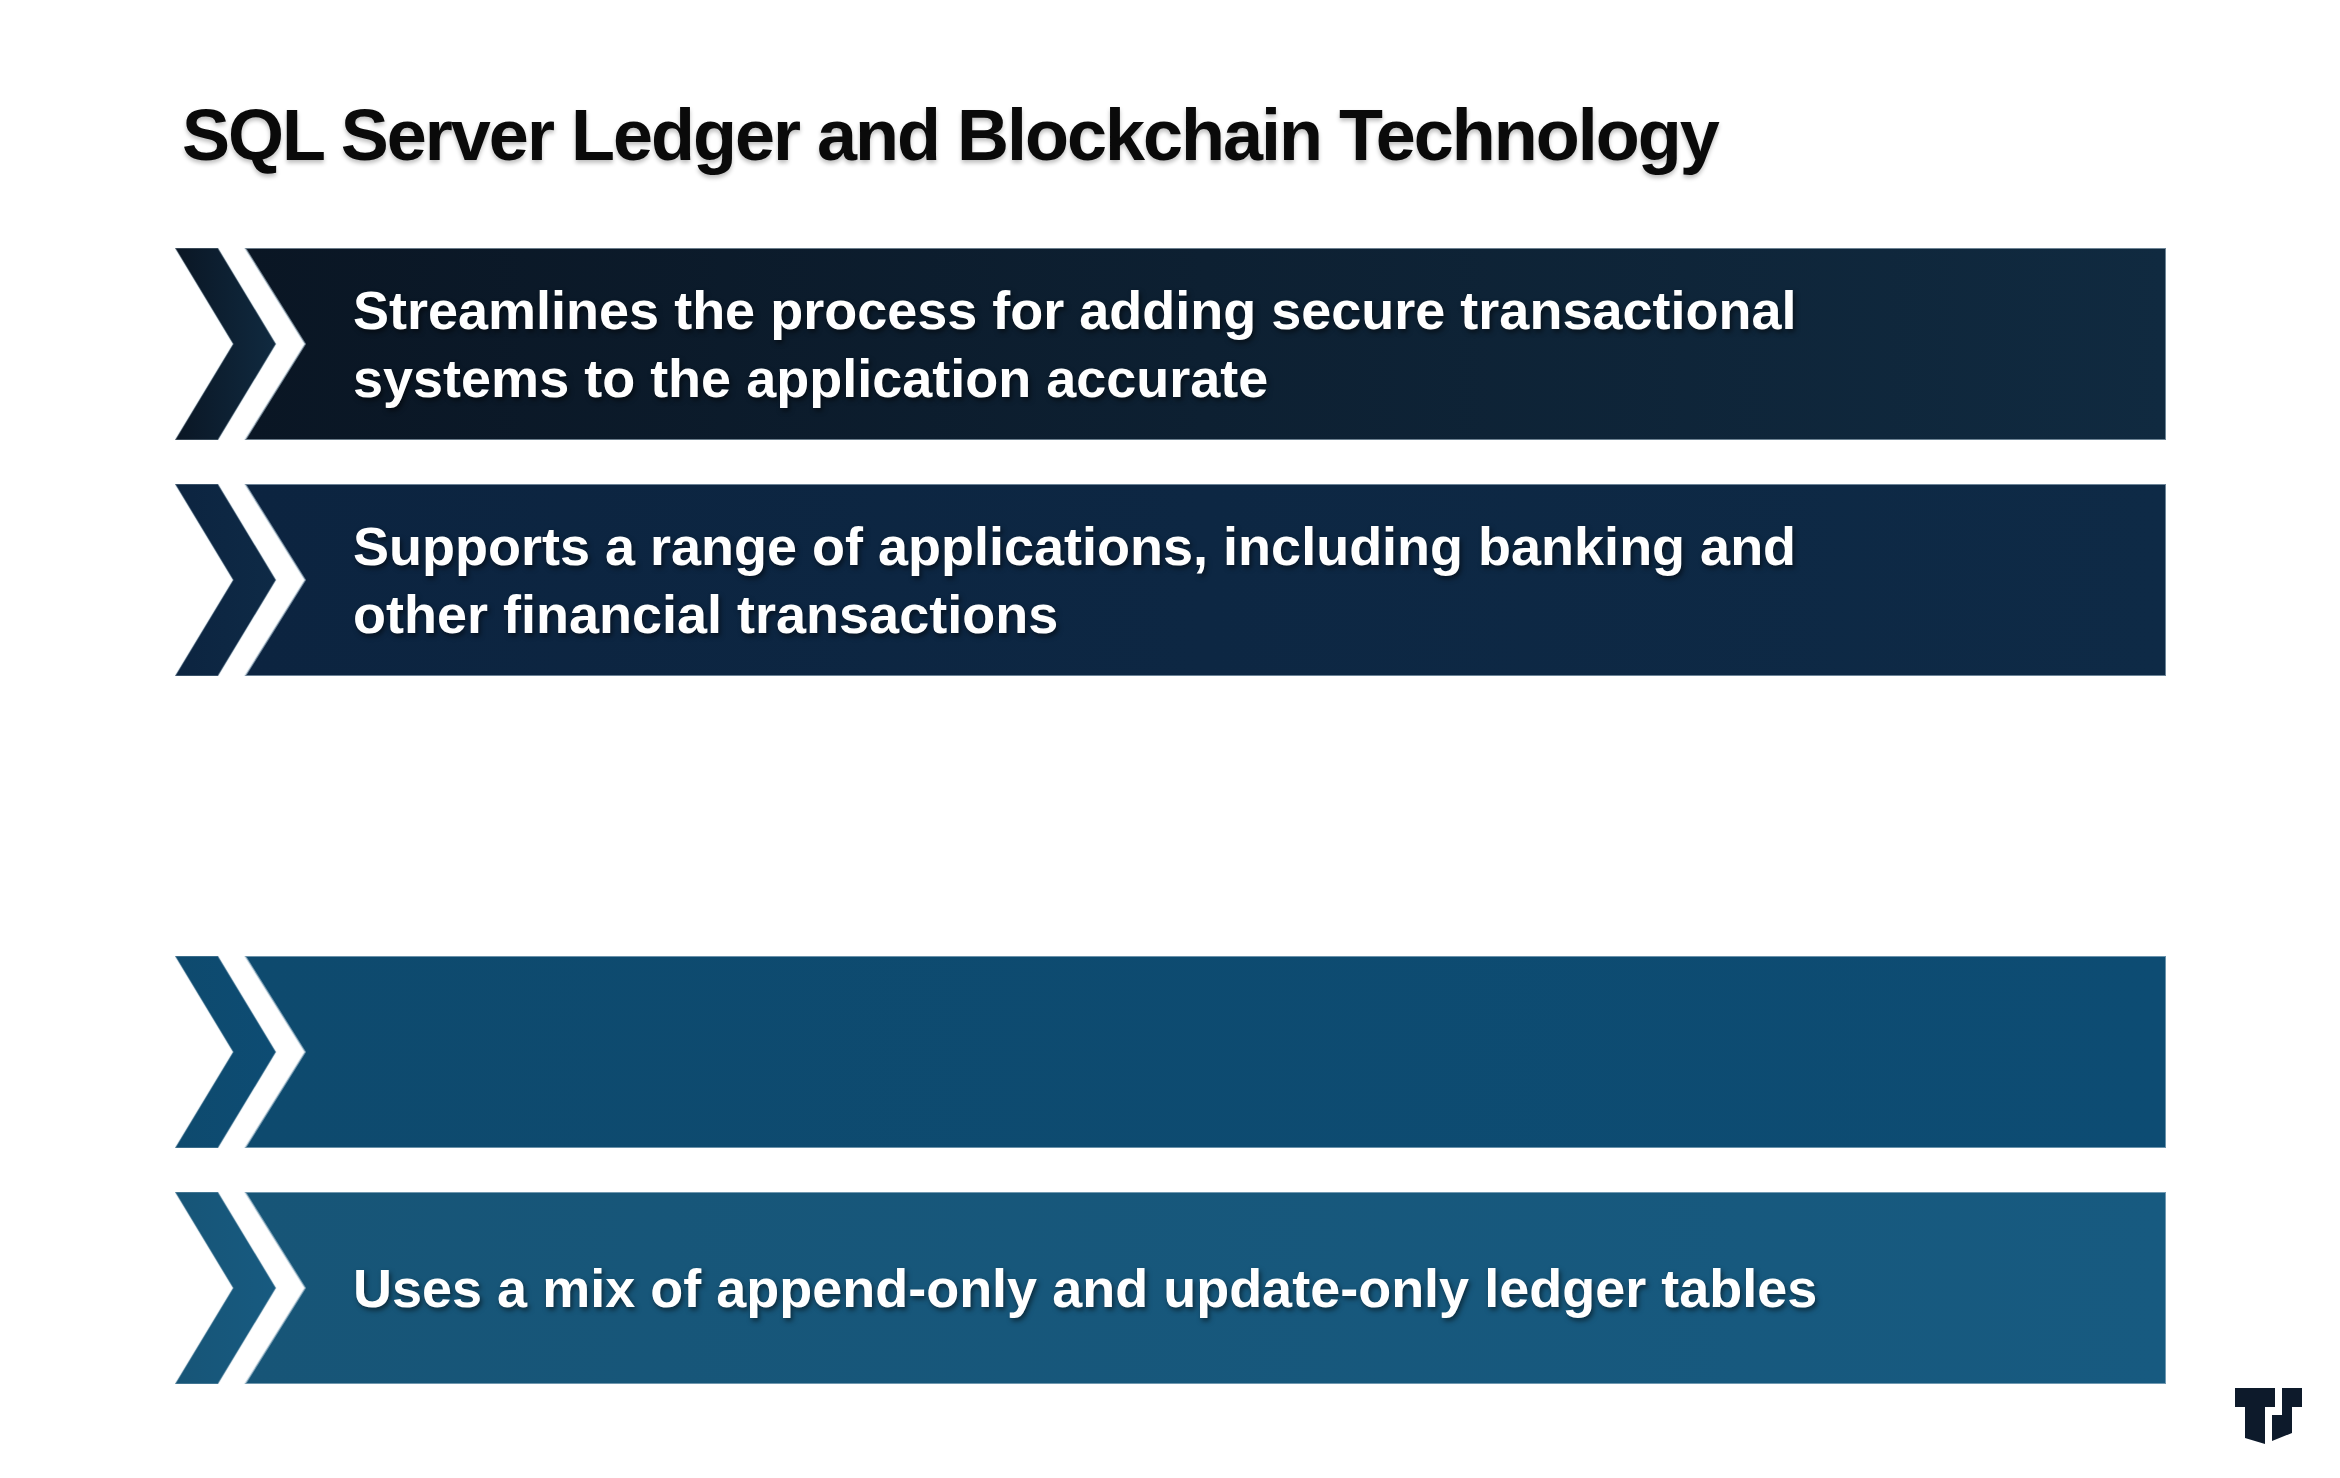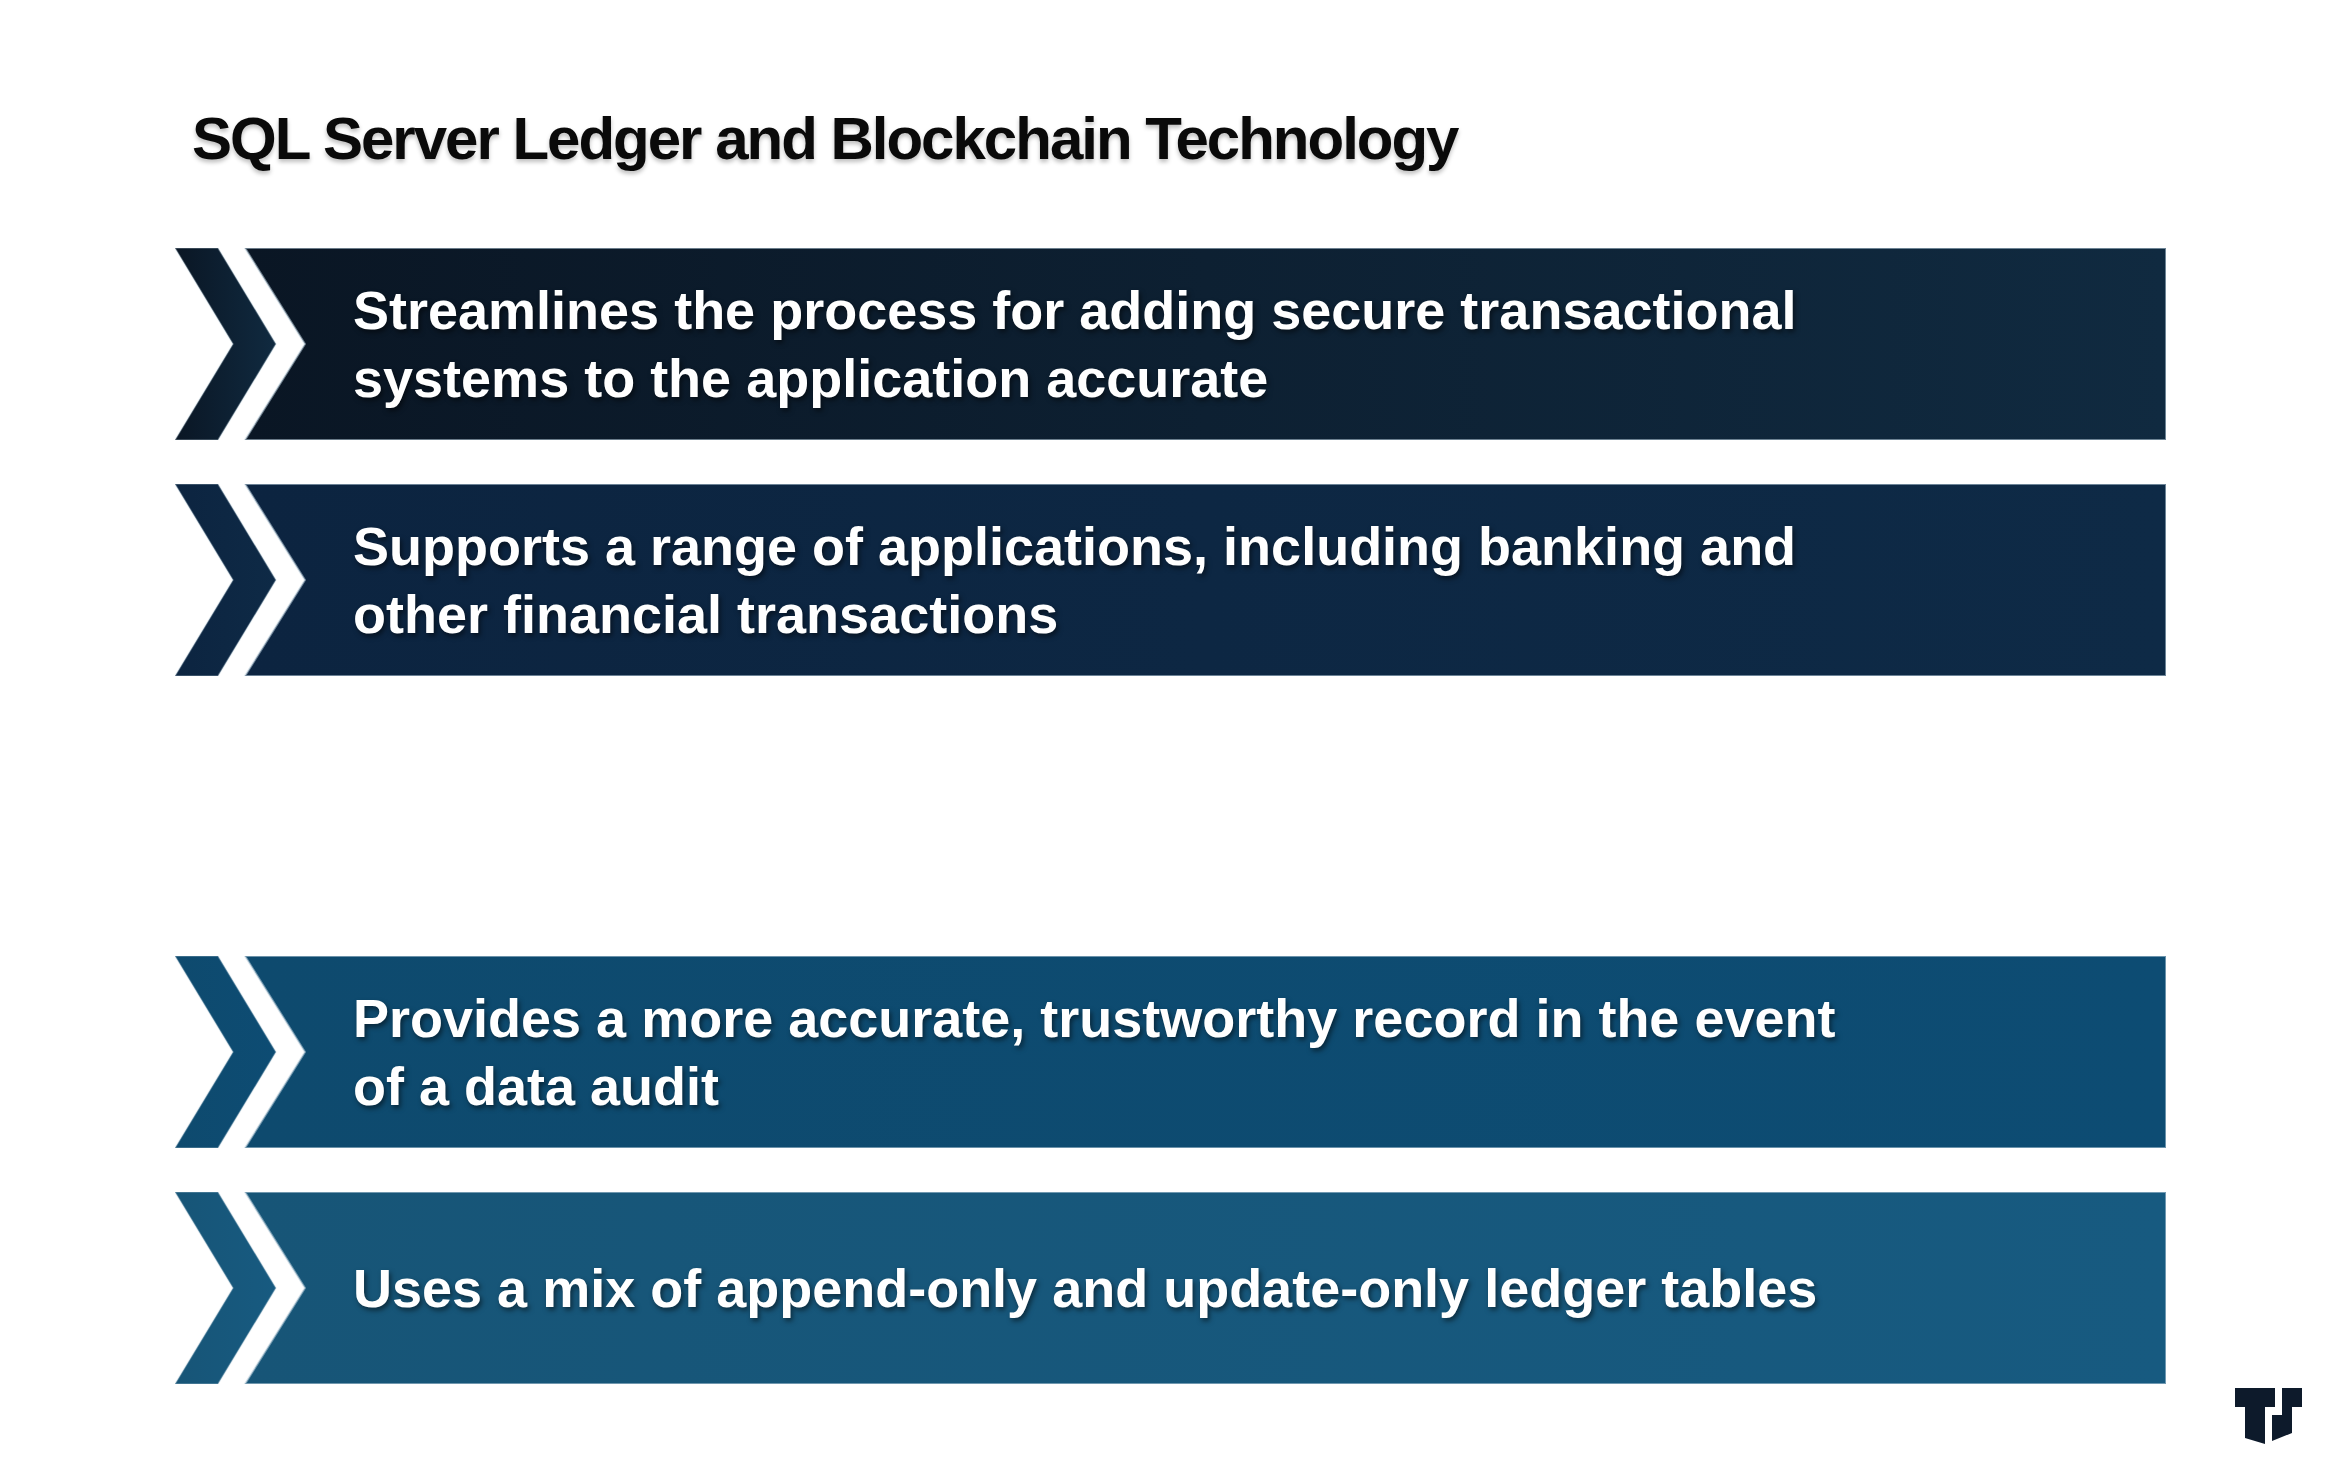--- a/index.html
+++ b/index.html
@@ -12,22 +12,22 @@
     position: relative;
     width: 2340px;
     height: 1478px;
     background: #ffffff;
     overflow: hidden;
   }
   .page-title {
     position: absolute;
     left: 176px;
     top: 88px;
-    margin: 16px;
-    font-size: 60px;
+    margin: 6px;
+    font-size: 72px;
     font-weight: bold;
     letter-spacing: -2px;
     color: #0a0a0a;
     white-space: nowrap;
     text-shadow: 0 3px 4px rgba(0,0,0,0.25);
   }
   .row {
     position: absolute;
     left: 175px;
     width: 1991px;
@@ -114,22 +114,20 @@
     <svg class="row-shape" viewBox="0 0 1991 192" aria-hidden="true">
       <defs>
         <linearGradient id="g3" x1="0" y1="0" x2="1" y2="0">
           <stop offset="0" stop-color="#0e4a6e"></stop>
           <stop offset="1" stop-color="#0d4c73"></stop>
         </linearGradient>
       </defs>
       <polygon class="band-poly" points="0,0 43,0 101,96 43,192 0,192 58,96" fill="url(#g3)"></polygon>
       <polygon class="banner-poly" points="70,0 1991,0 1991,192 70,192 130,96" fill="url(#g3)"></polygon>
     </svg>
-    <div class="row-text">Provides a more accurate, trustworthy record in the event
-of a data audit</div>
   </div>
 
   <div class="row" style="top:1192px">
     <svg class="row-shape" viewBox="0 0 1991 192" aria-hidden="true">
       <defs>
         <linearGradient id="g4" x1="0" y1="0" x2="1" y2="0">
           <stop offset="0" stop-color="#175577"></stop>
           <stop offset="1" stop-color="#175a80"></stop>
         </linearGradient>
       </defs>

